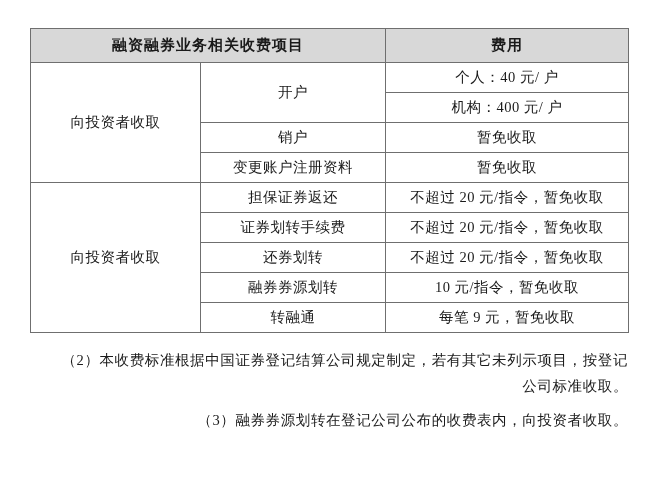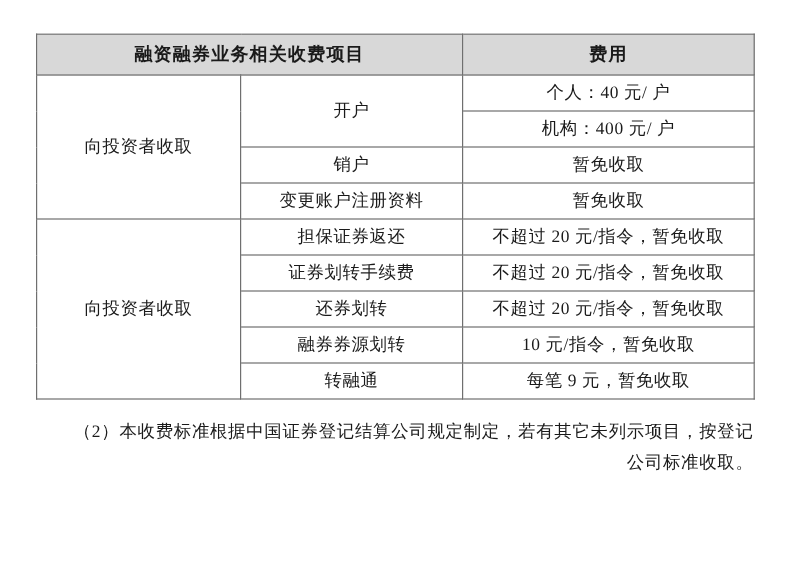--- a/index.html
+++ b/index.html
@@ -130,15 +130,16 @@
       </tr>
       <tr>
         <td>转融通</td>
         <td>每笔 9 元，暂免收取</td>
       </tr>
     </tbody>
   </table>
 
   <div class="notes">
     <p class="note indent"><span class="note-lbl">（2）</span><span>本收费标准根据中国证券登记结算公司规定制定，若有其它未列示项目，按登记公司标准收取。</span></p>
+    <p class="note indent"><span class="note-lbl">（3）</span><span>融券券源划转在登记公司公布的收费表内，向投资者收取。</span></p>
   </div>
 
 </div>
 
 </body></html>

